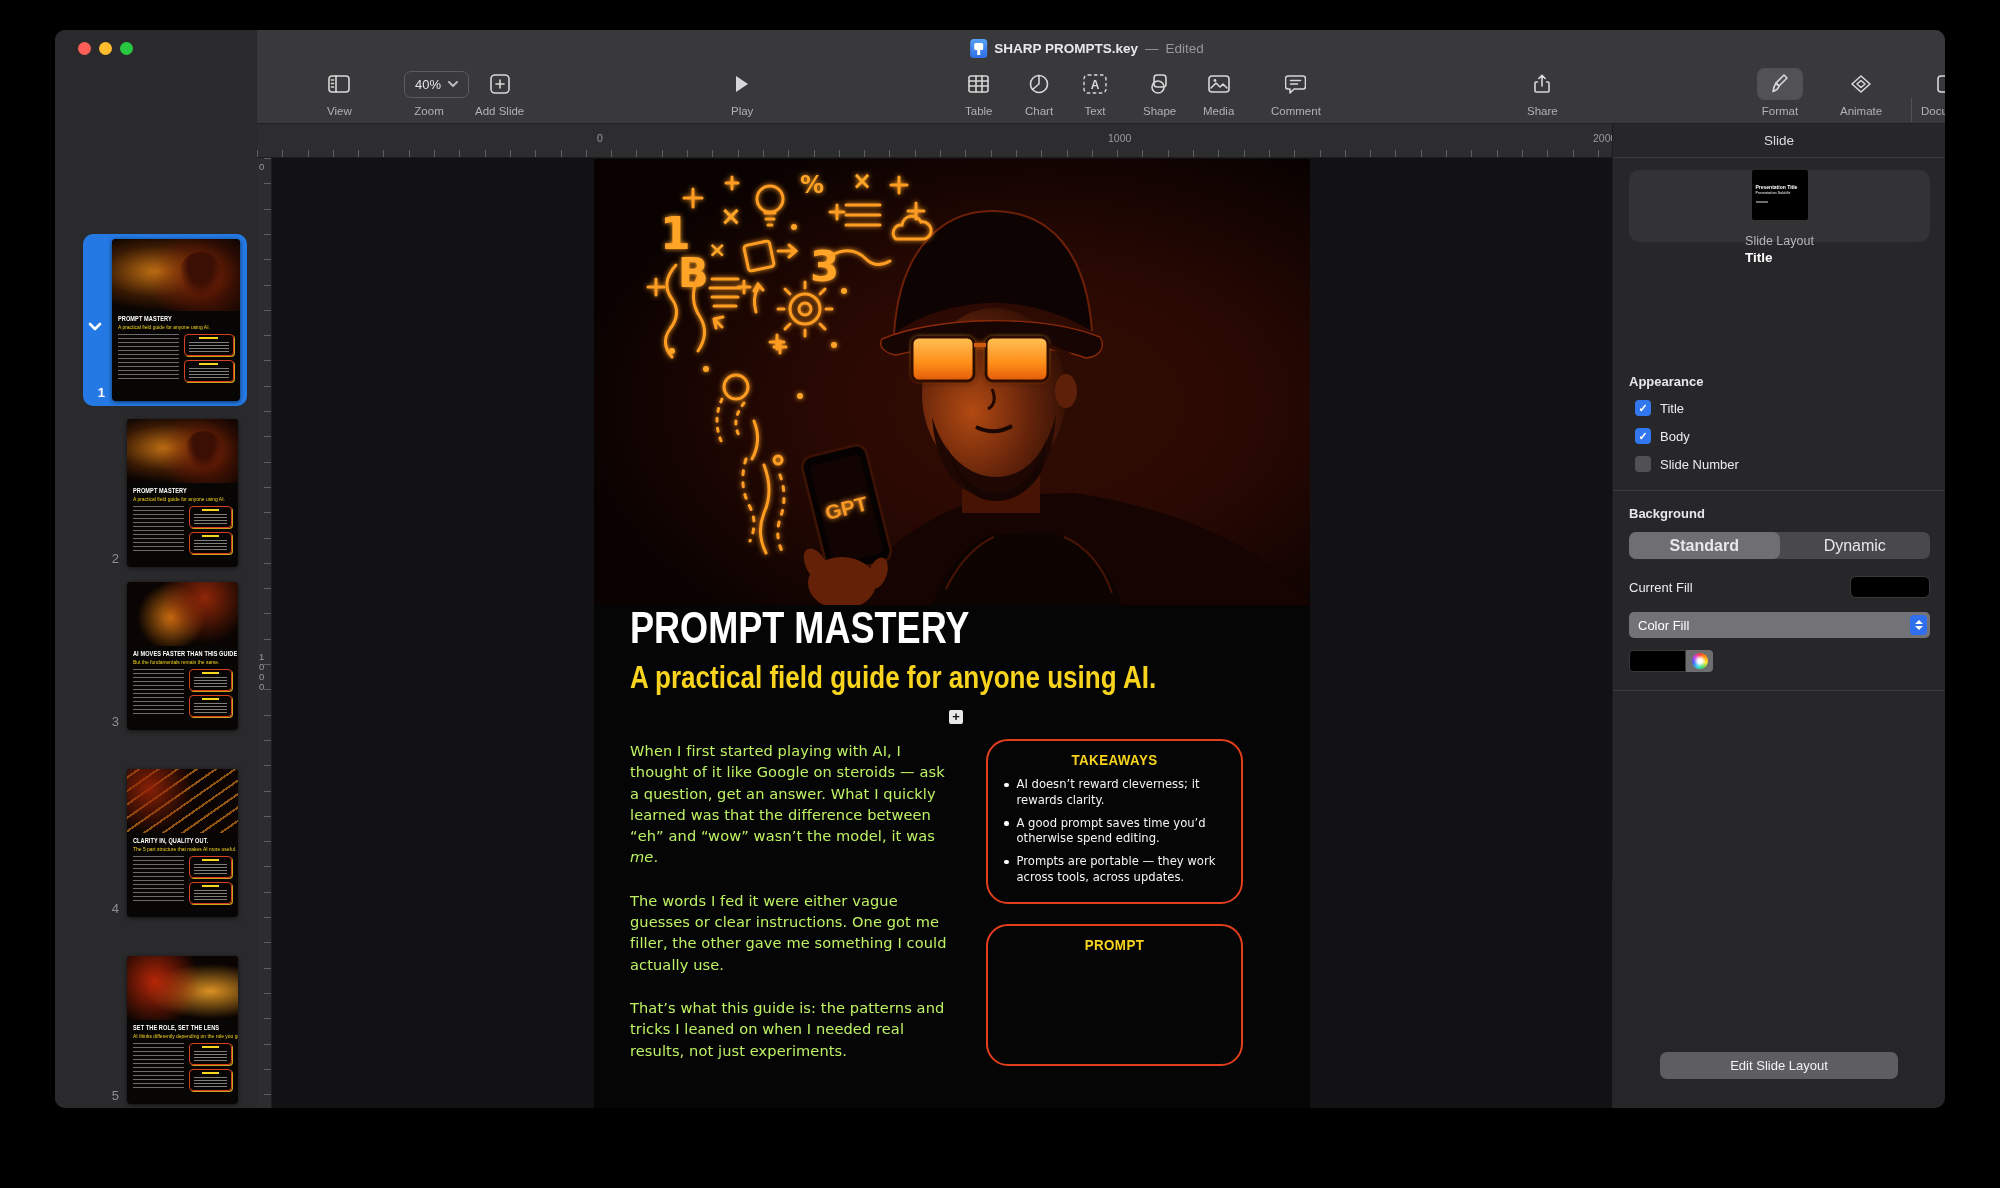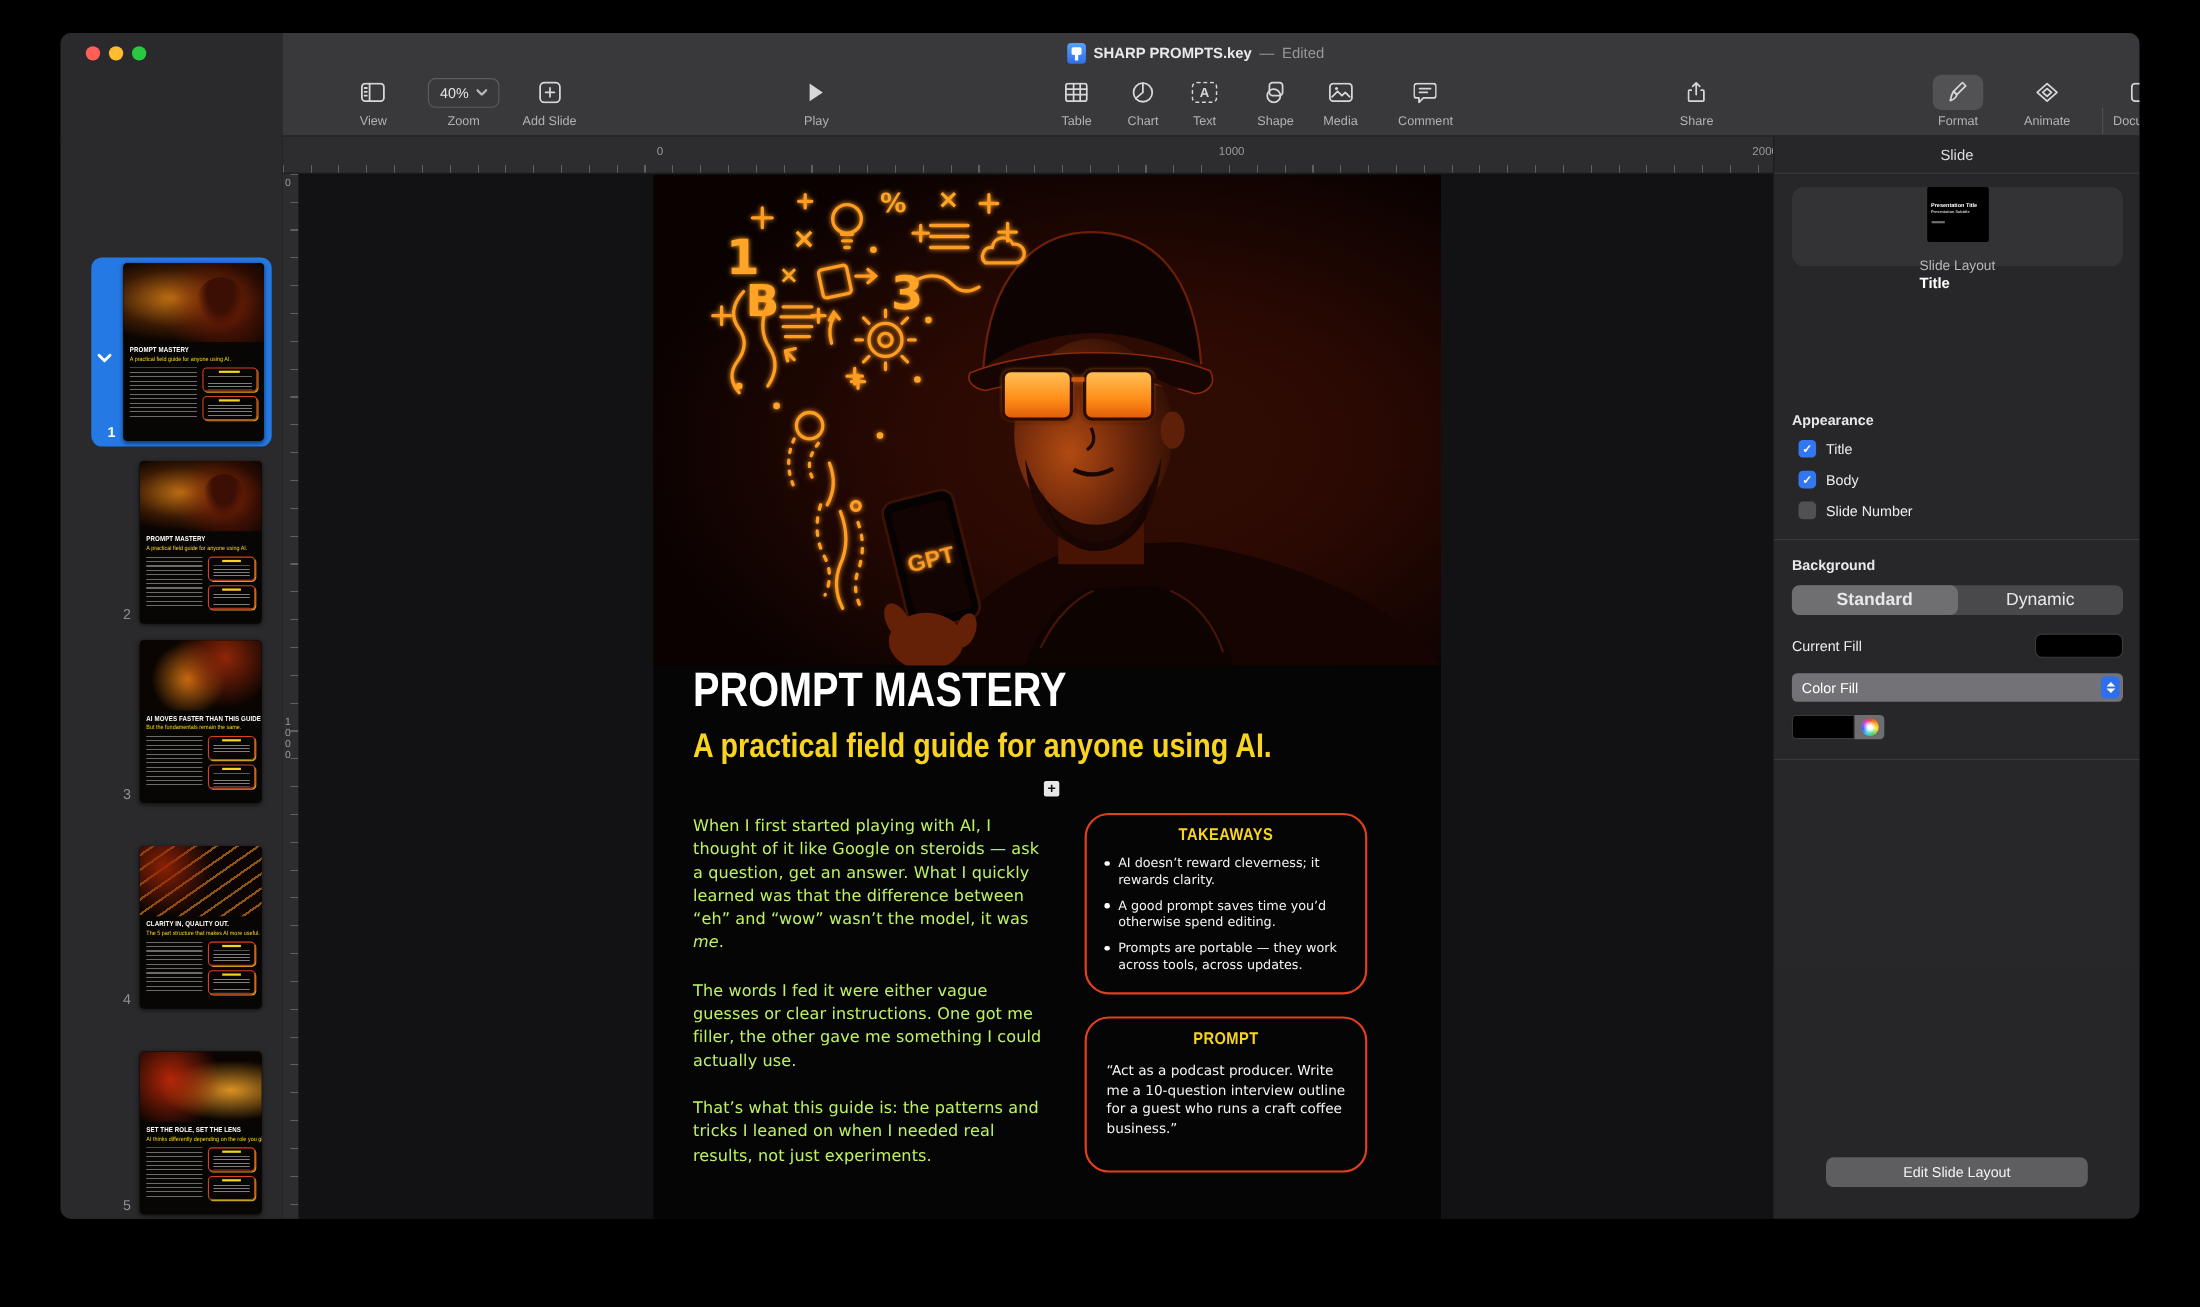--- a/index.html
+++ b/index.html
@@ -21,21 +21,21 @@
   .keyicon:after { content:""; position:absolute; left:7px; top:11px; width:3px; height:5px; background:#fff; }
   .tb-file { font-size:13.5px; font-weight:bold; color:#e9e9eb; }
   .tb-dim { font-size:13.5px; color:#98989b; }
 
   .toolbar { position:absolute; left:-202px; top:30px; width:1890px; height:64px; }
   .tbtn { position:absolute; display:flex; flex-direction:column; align-items:center; color:#d7d7d9; }
   .tbtn .lab { font-size:11.5px; color:#b2b2b4; margin-top:5px; }
   .ticon { height:32px; display:flex; align-items:center; justify-content:center; }
   .ticon svg { display:block; }
   .zoombtn { border:1px solid #5c5c5e; border-radius:7px; padding:5px 10px; display:flex; align-items:center; gap:7px;
-    font-size:13px; color:#e4e4e6; }
+    font-size:13px; color:#e4e4e6;margin-left:15px; }
   .activebg { background:#525254; border-radius:8px; padding:4px 14px; }
   .sep { position:absolute; width:1px; height:24px; background:#525254; top:38px; }
 
   
   .sidebar { position:absolute; left:0; top:94px; width:202px; height:984px; background:#2a2a2c; }
   .sel-rect { position:absolute; left:28px; top:110px; width:164px; height:172px; background:#2479e4; border-radius:10px; }
   .collapse { position:absolute; left:33px; top:193px; }
   .thumb { position:absolute; background:#070604; border-radius:4px; overflow:hidden; box-shadow:0 1px 4px rgba(0,0,0,.6); }
   .thumb-img { position:relative; width:100%; background:#0a0402; overflow:hidden; }
   .thumb-body { padding:4px 6px 0 6px; }
@@ -585,21 +585,20 @@
               <span>A good prompt saves time you’d otherwise spend editing.</span>
             </div>
           <div class="tk-item">
               <span class="dot"></span>
               <span>Prompts are portable — they work across tools, across updates.</span>
             </div>
         </div>
 
         <div class="card card-prompt">
           <h3>PROMPT</h3>
-          <div class="prompt-text">“Act as a podcast producer. Write me a 10-question interview outline for a guest who runs a craft coffee business.”</div>
         </div>
       </div>
     </div>
   </div>
 
   <div class="inspector">
     <div class="insp-title">Slide</div>
     <div class="insp-div" style="top:33px;"></div>
 
     <div class="layout-card">

